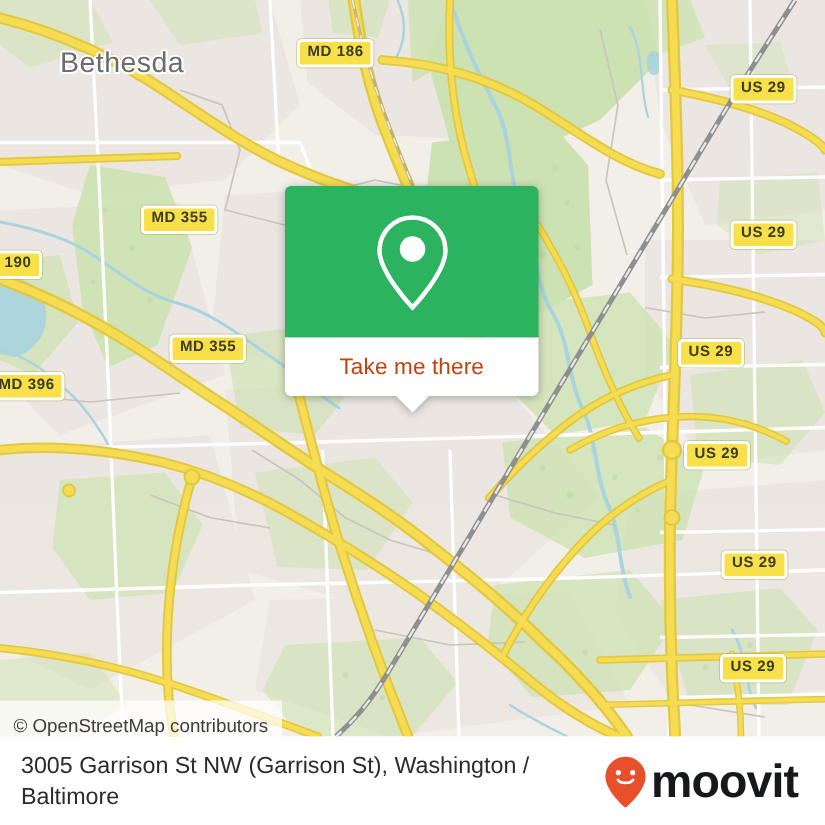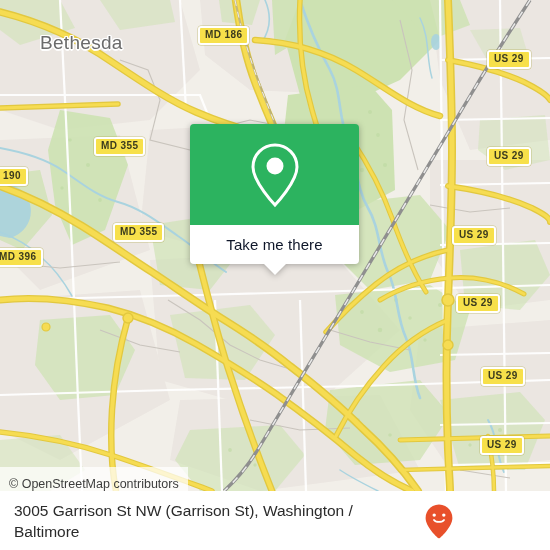--- a/index.html
+++ b/index.html
@@ -81,21 +81,21 @@
   .popup-bottom {
     height: 39px;
     background: #ffffff;
     border-radius: 0 0 4px 4px;
     display: flex;
     align-items: center;
     justify-content: center;
   }
   .popup-label {
     font-size: 15px;
-    color: #0f172a;
+    color: #c2410c;
     letter-spacing: 0.1px;
   }
   .popup-tail {
     position: absolute;
     left: 50%;
     margin-left: -11px;
     top: 140px;
     width: 0; height: 0;
     border-left: 11px solid transparent;
     border-right: 11px solid transparent;
@@ -417,17 +417,18 @@
       <div class="footer-title">3005 Garrison St NW (Garrison St), Washington / Baltimore</div>
       <div class="brand">
         <svg width="30" height="36" viewBox="0 0 30 36" xmlns="http://www.w3.org/2000/svg">
           <path d="M15 1.5 C7.6 1.5 1.6 7.5 1.6 14.9 C1.6 23.4 12.1 33.2 14.2 35.0
                    C14.6 35.4 15.4 35.4 15.8 35.0 C17.9 33.2 28.4 23.4 28.4 14.9
                    C28.4 7.5 22.4 1.5 15 1.5 Z" fill="#e8502b"></path>
           <circle cx="10.2" cy="12.1" r="1.7" fill="#ffffff"></circle>
           <circle cx="19.8" cy="12.1" r="1.7" fill="#ffffff"></circle>
           <path d="M10.0 17.0 C11.7 19.6 18.3 19.6 20.0 17.0" stroke="#ffffff" stroke-width="1.8" fill="none" stroke-linecap="round"></path>
         </svg>
+        <span class="brand-word">moovit</span>
       </div>
     </div>
   </div>
 
 </div>
 
 </body></html>

